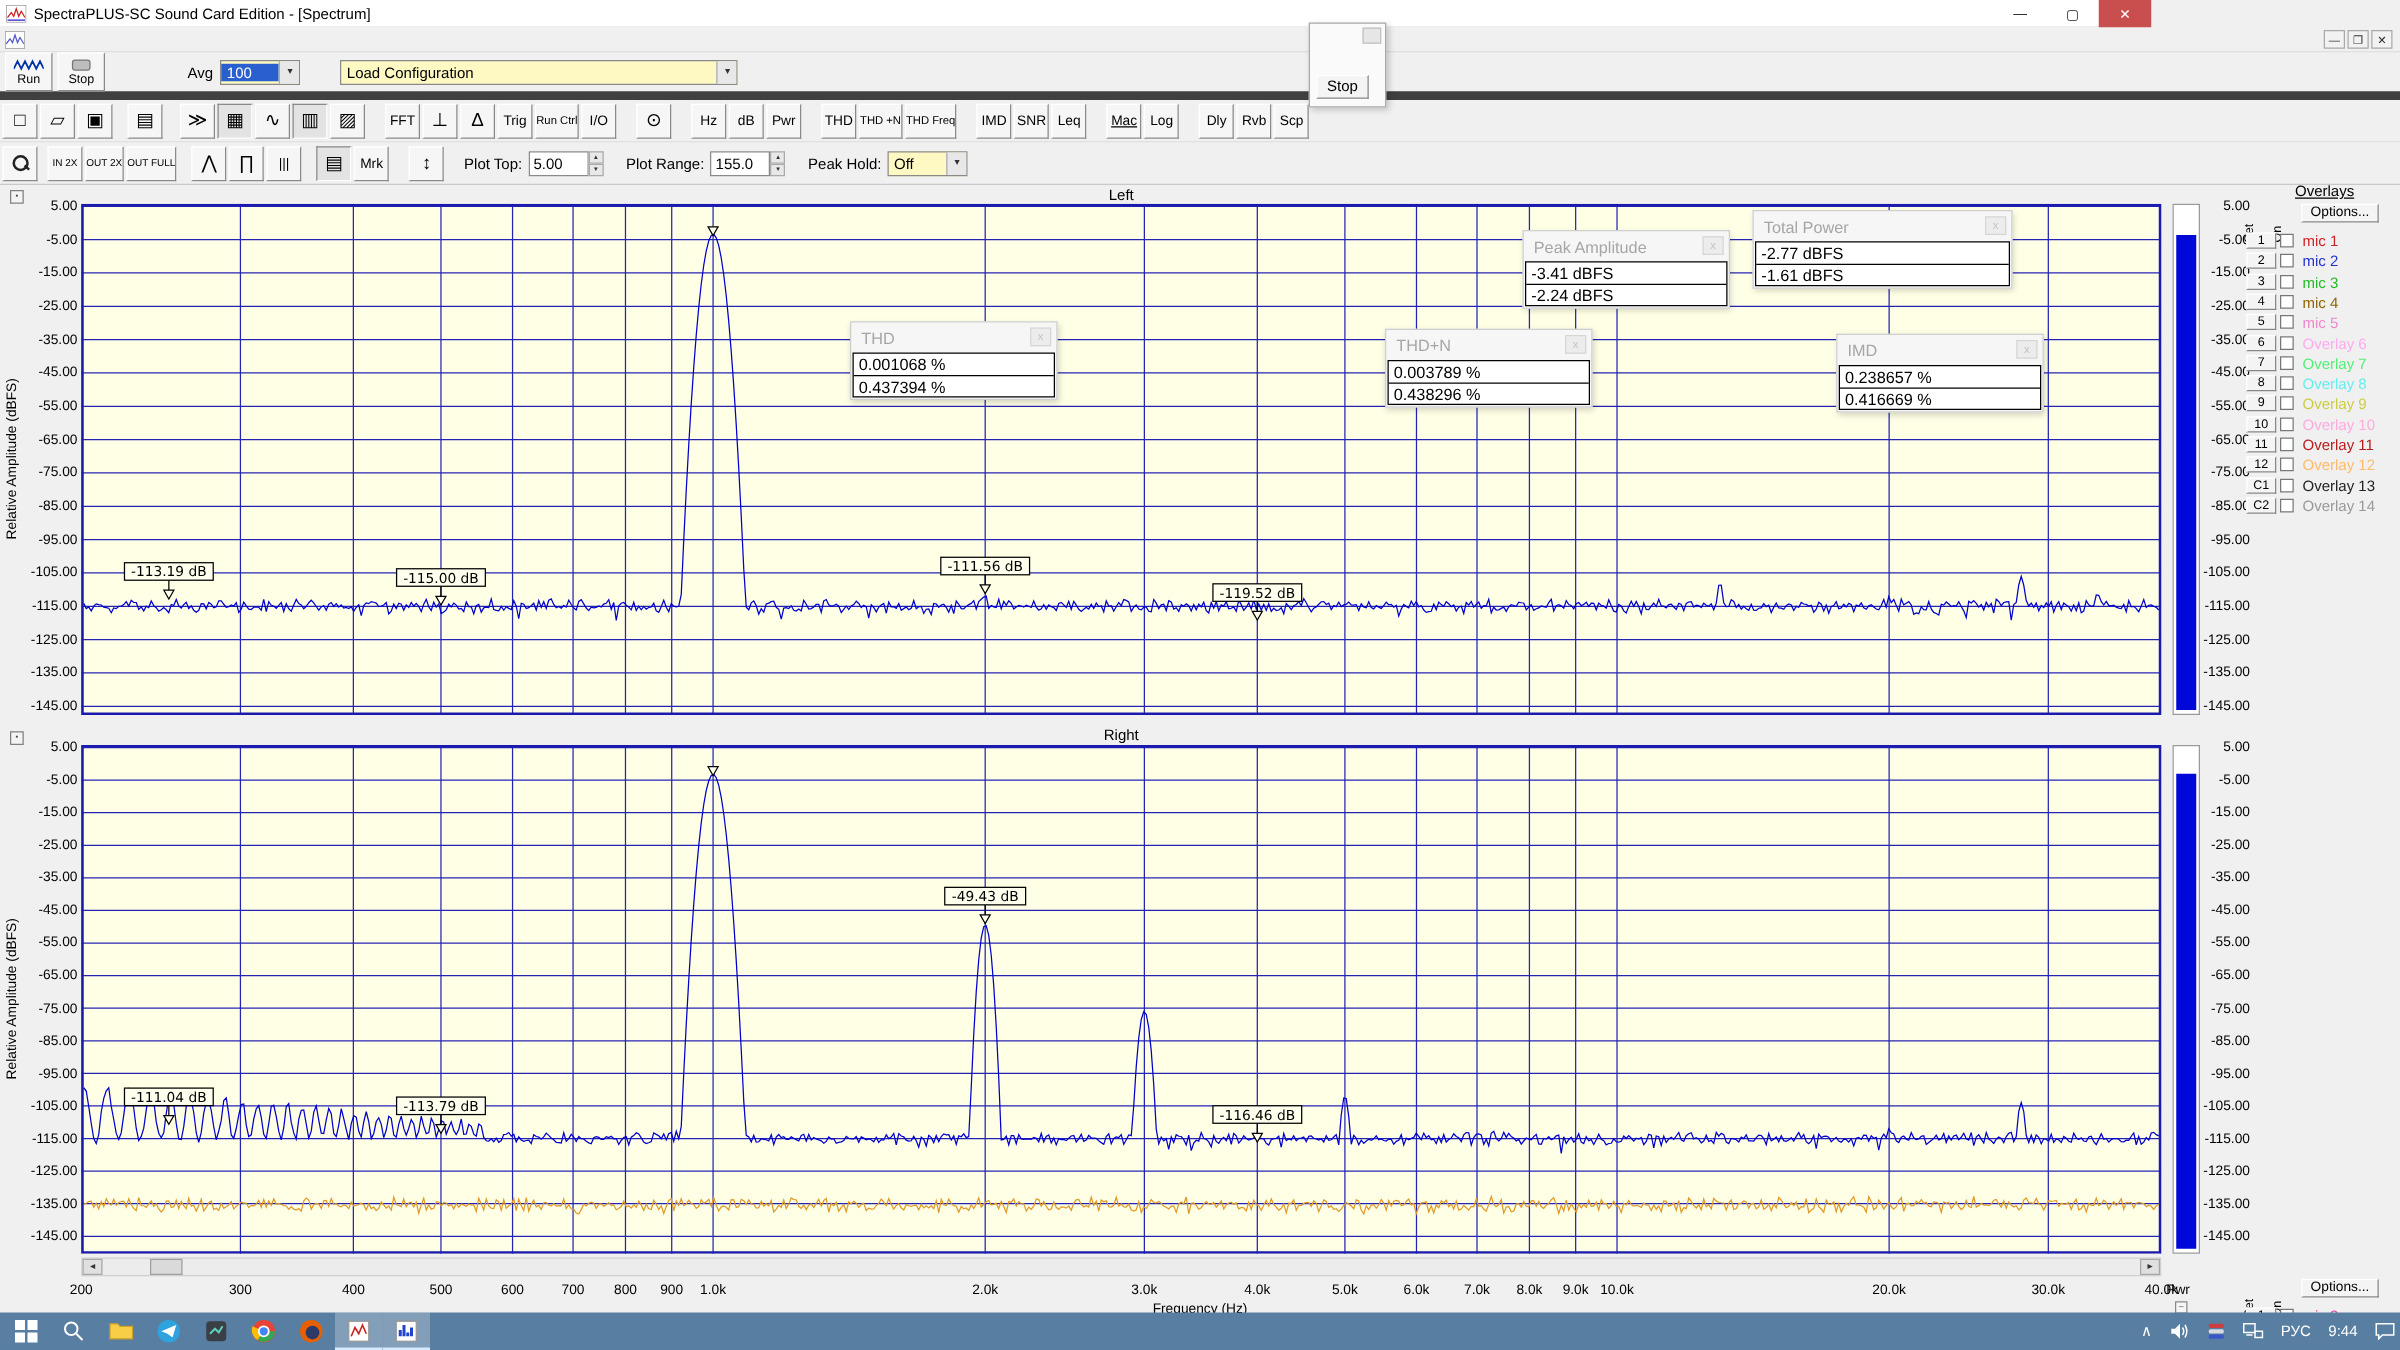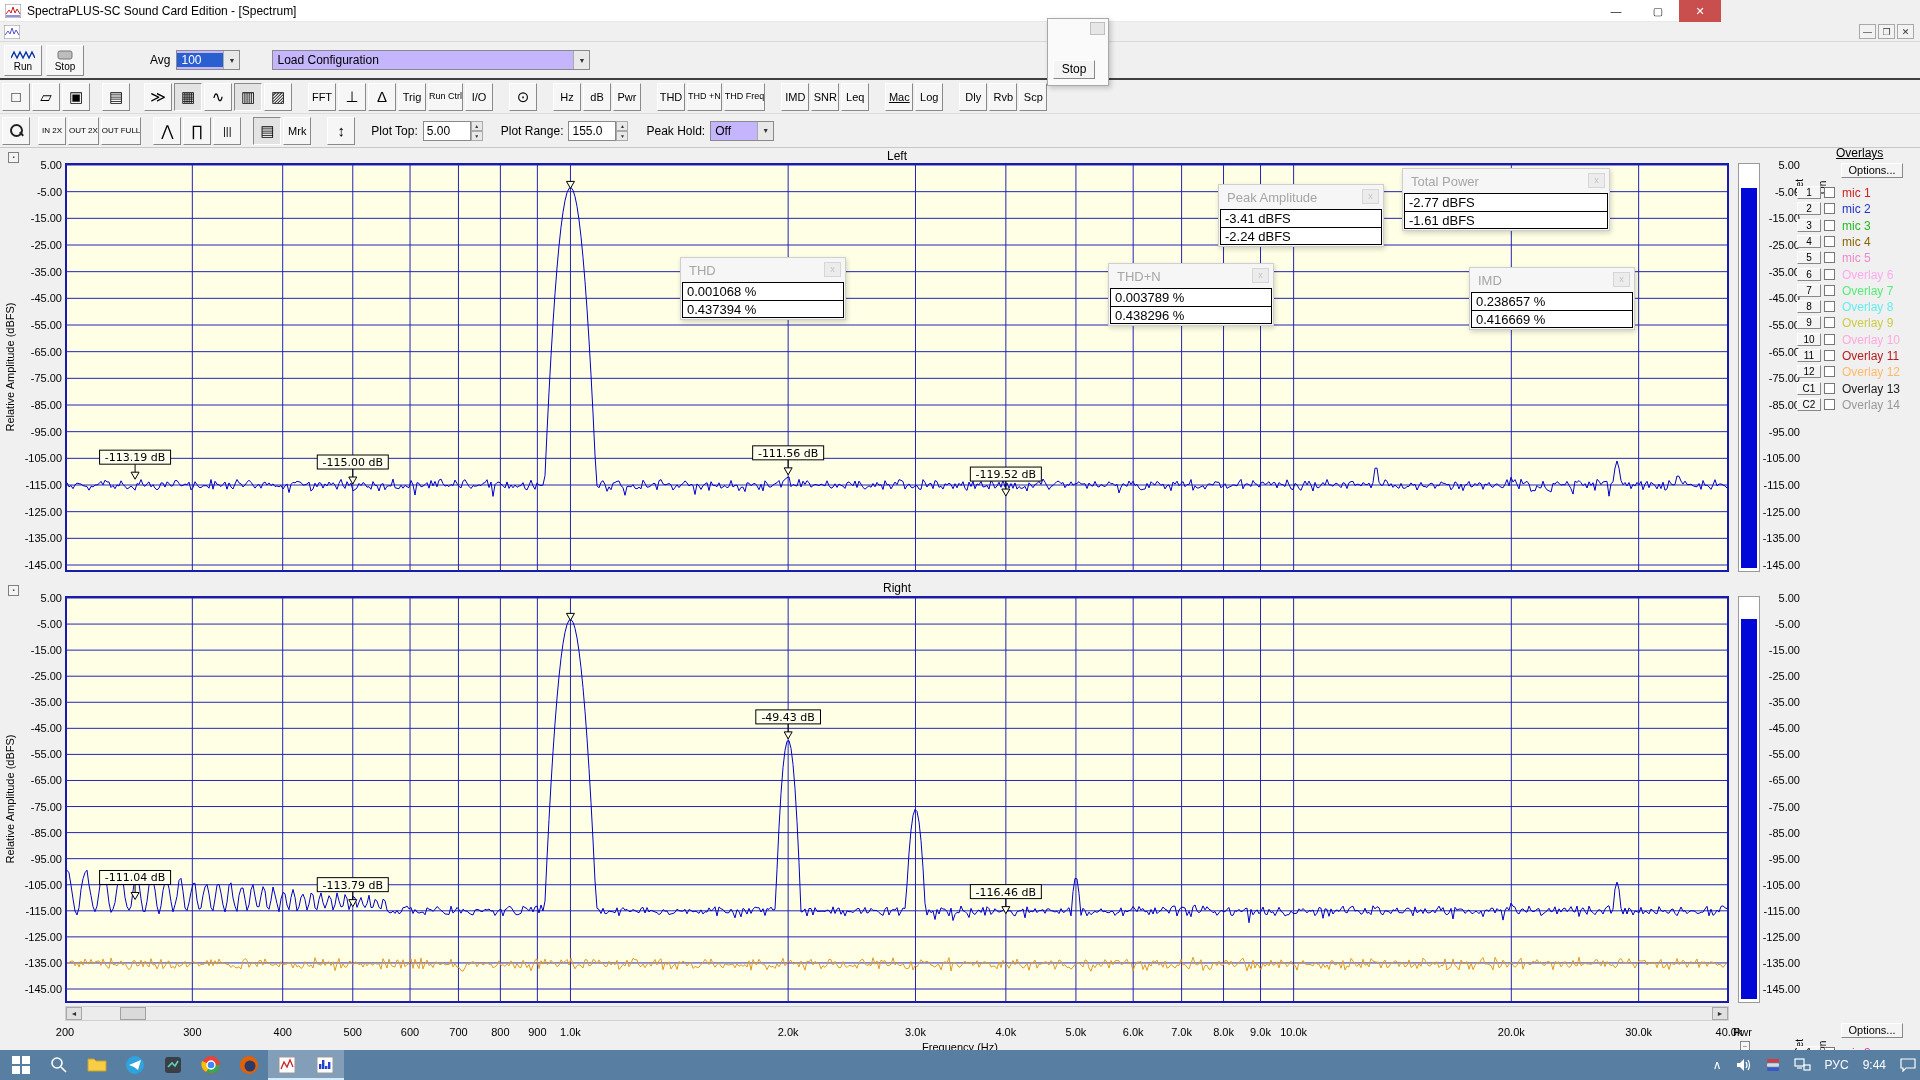--- a/index.html
+++ b/index.html
@@ -20,25 +20,25 @@
   .menubar { position:absolute; left:0; top:22px; width:1920px; height:20px; background:#f0f0f0;
              display:flex; align-items:center; border-bottom:1px solid #d9d9d9; }
   .menubar .appicon { width:16px; height:14px; margin:0 8px 0 4px; }
   .menu-item { font-size:12px; color:#111; padding:2px 10px; }
   .childctrls { position:absolute; right:6px; top:2px; display:flex; gap:2px; }
   .childctrl { width:17px; height:15px; background:#f2f2f2; border:1px solid #a9a9a9;
                font-size:9px; display:flex; align-items:center; justify-content:center; color:#333; }
 
   
   .toolbar-a { position:absolute; left:0; top:42px; width:1920px; height:38px; background:#f0f0f0;
-               display:flex; align-items:center; border-bottom:2px solid #404040; }
+               display:flex; align-items:center; border-bottom:7px solid #404040; }
   .bigbtn { width:38px; height:31px; margin-left:4px; background:#f6f6f6; border:1px solid;
             border-color:#ffffff #8a8a8a #8a8a8a #ffffff; display:flex; flex-direction:column;
             align-items:center; justify-content:center; font-size:10px; color:#000; }
-  .combo { height:20px; background:#c4b5fd; border:1px solid #8a8a8a; display:flex; align-items:center; position:relative; }
+  .combo { height:20px; background:#fef9c3; border:1px solid #8a8a8a; display:flex; align-items:center; position:relative; }
   .combo .val { flex:1; font-size:12px; padding:0 4px; white-space:nowrap; overflow:hidden; }
   .combo .arrowbtn { width:16px; height:100%; background:#e8e8e8; border-left:1px solid #aaa;
                      font-size:7px; display:flex; align-items:center; justify-content:center; color:#333; }
   .lbl { font-size:12px; color:#000; }
 
   .toolbar-b { position:absolute; left:0; top:80px; width:1920px; height:34px; background:#f0f0f0;
                display:flex; align-items:center; border-bottom:1px solid #dcdcdc; }
   .toolbar-c { position:absolute; left:0; top:114px; width:1920px; height:34px; background:#f0f0f0;
                display:flex; align-items:center; border-bottom:1px solid #c8c8c8; }
   .tbtn { height:28px; min-width:28px; background:#f6f6f6; border:1px solid;

